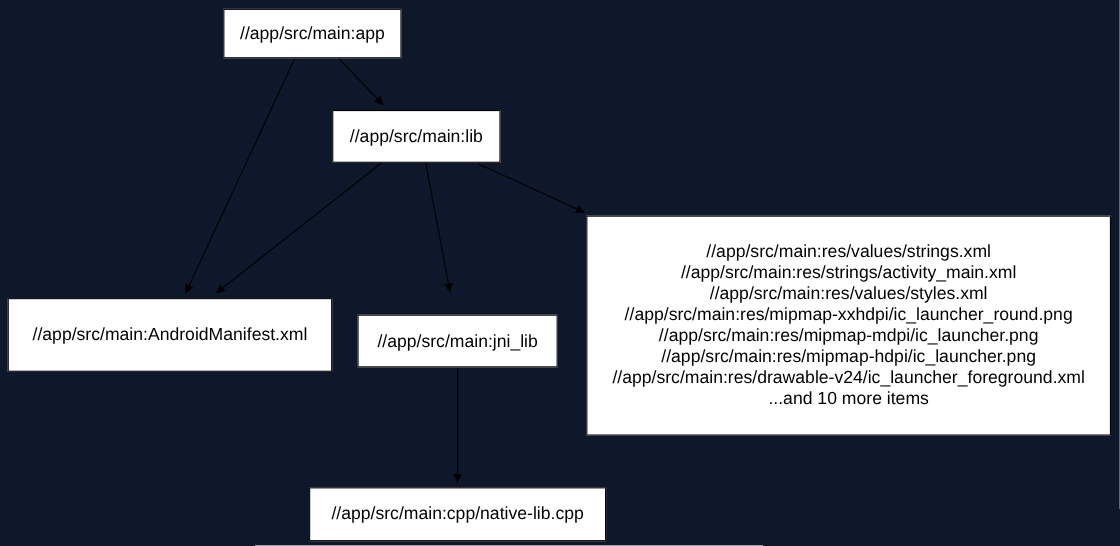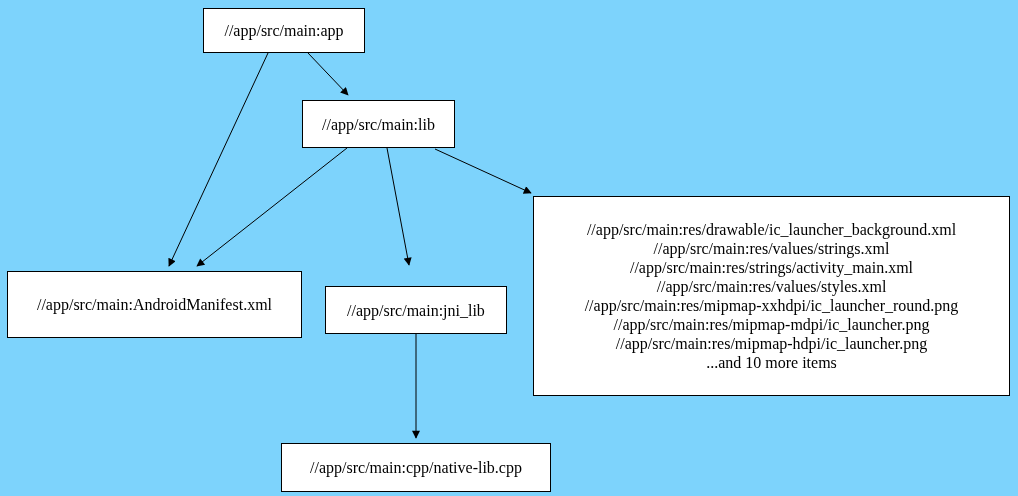--- a/index.html
+++ b/index.html
@@ -4,22 +4,22 @@
 <style>
   html, body {
     margin: 0;
     padding: 0;
     background: #ffffff;
   }
   #canvas {
     position: relative;
     width: 1018px;
     height: 496px;
-    background: #7dd3fc;
-    font-family: Liberation Serif, serif;
+    background: #0f172a;
+    font-family: Liberation Sans, sans-serif;
     color: #000000;
     overflow: hidden;
   }
   #edges {
     position: absolute;
     left: 0;
     top: 0;
     width: 1018px;
     height: 496px;
   }
@@ -75,27 +75,27 @@
 
   <div class="node node-manifest">
     <span>//app/src/main:AndroidManifest.xml</span>
   </div>
 
   <div class="node node-jni">
     <span>//app/src/main:jni_lib</span>
   </div>
 
   <div class="node node-res">
-    <span class="res-line">//app/src/main:res/drawable/ic_launcher_background.xml</span>
     <span class="res-line">//app/src/main:res/values/strings.xml</span>
     <span class="res-line">//app/src/main:res/strings/activity_main.xml</span>
     <span class="res-line">//app/src/main:res/values/styles.xml</span>
     <span class="res-line">//app/src/main:res/mipmap-xxhdpi/ic_launcher_round.png</span>
     <span class="res-line">//app/src/main:res/mipmap-mdpi/ic_launcher.png</span>
     <span class="res-line">//app/src/main:res/mipmap-hdpi/ic_launcher.png</span>
+    <span class="res-line">//app/src/main:res/drawable-v24/ic_launcher_foreground.xml</span>
     <span class="res-line">...and 10 more items</span>
   </div>
 
   <div class="node node-native">
     <span>//app/src/main:cpp/native-lib.cpp</span>
   </div>
 
 </div>
 
 </body></html>

